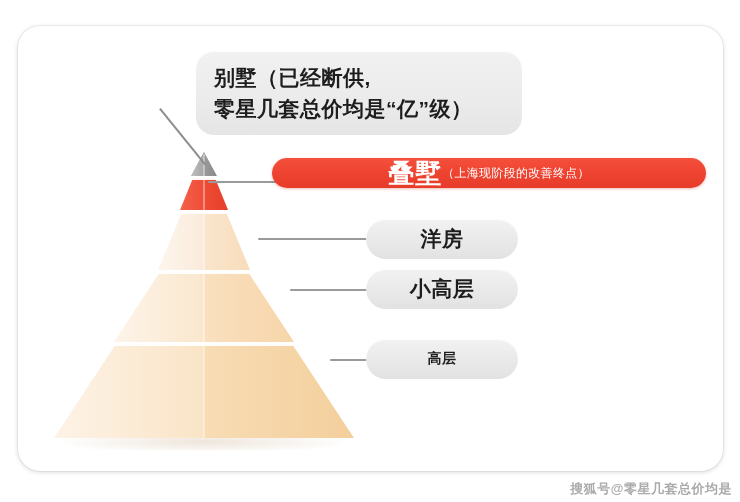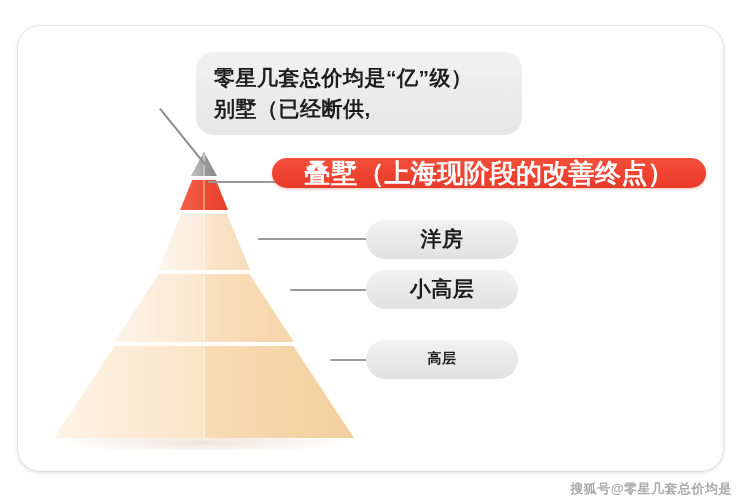--- a/index.html
+++ b/index.html
@@ -91,22 +91,22 @@
     color: #ffffff;
     font-size: 0;
     box-shadow: 0 1px 3px rgba(210,60,40,0.35);
   }
   #pill-die .big {
     font-size: 26px;
     font-weight: bold;
     letter-spacing: 1px;
   }
   #pill-die .small {
-    font-size: 26px;
-    font-weight: bold;
+    font-size: 12px;
+    font-weight: normal;
     letter-spacing: 0.3px;
   }
 
   #pill-yangfang {
     left: 366px;
     top: 219px;
     width: 152px;
     height: 40px;
     font-size: 21px;
     text-align: center;
@@ -236,22 +236,22 @@
 </div>
 
 <div class="conn-diag" style="left:206px; top:164px; height:72px; transform: rotate(-219deg);"></div>
 
 <div class="conn" style="left:208px; top:181px; width:72px;"></div>
 <div class="conn" style="left:258px; top:238px; width:118px;"></div>
 <div class="conn" style="left:290px; top:289px; width:86px;"></div>
 <div class="conn" style="left:330px; top:359px; width:48px;"></div>
 
 <div class="pill" id="pill-villa">
+  <span class="ln">别墅（已经断供,</span>
   <span class="ln">零星几套总价均是“亿”级）</span>
-  <span class="ln">别墅（已经断供,</span>
 </div>
 
 <div class="pill" id="pill-die">
   <span class="big">叠墅</span>
   <span class="small">（上海现阶段的改善终点）</span>
 </div>
 
 <div class="pill" id="pill-yangfang">
   <span>洋房</span>
 </div>

